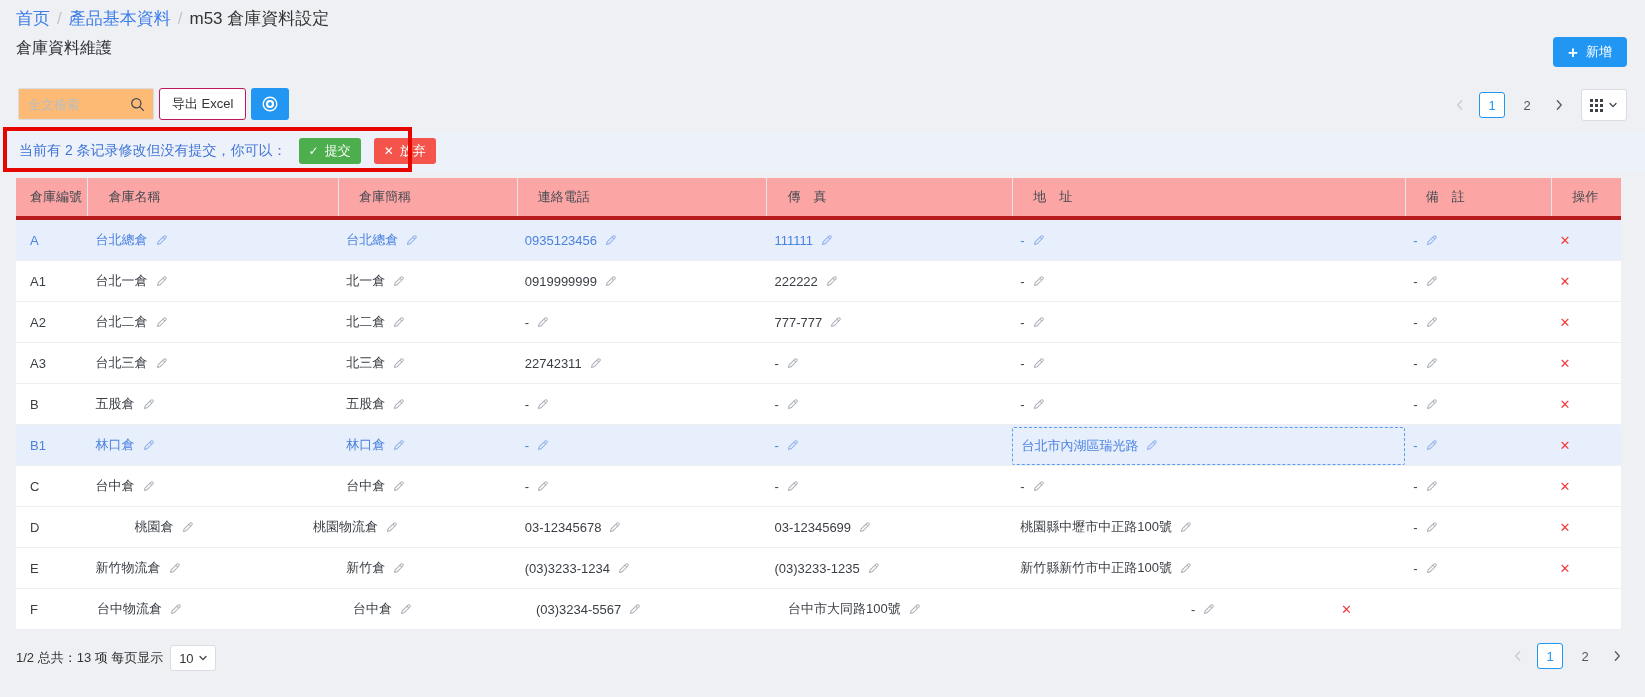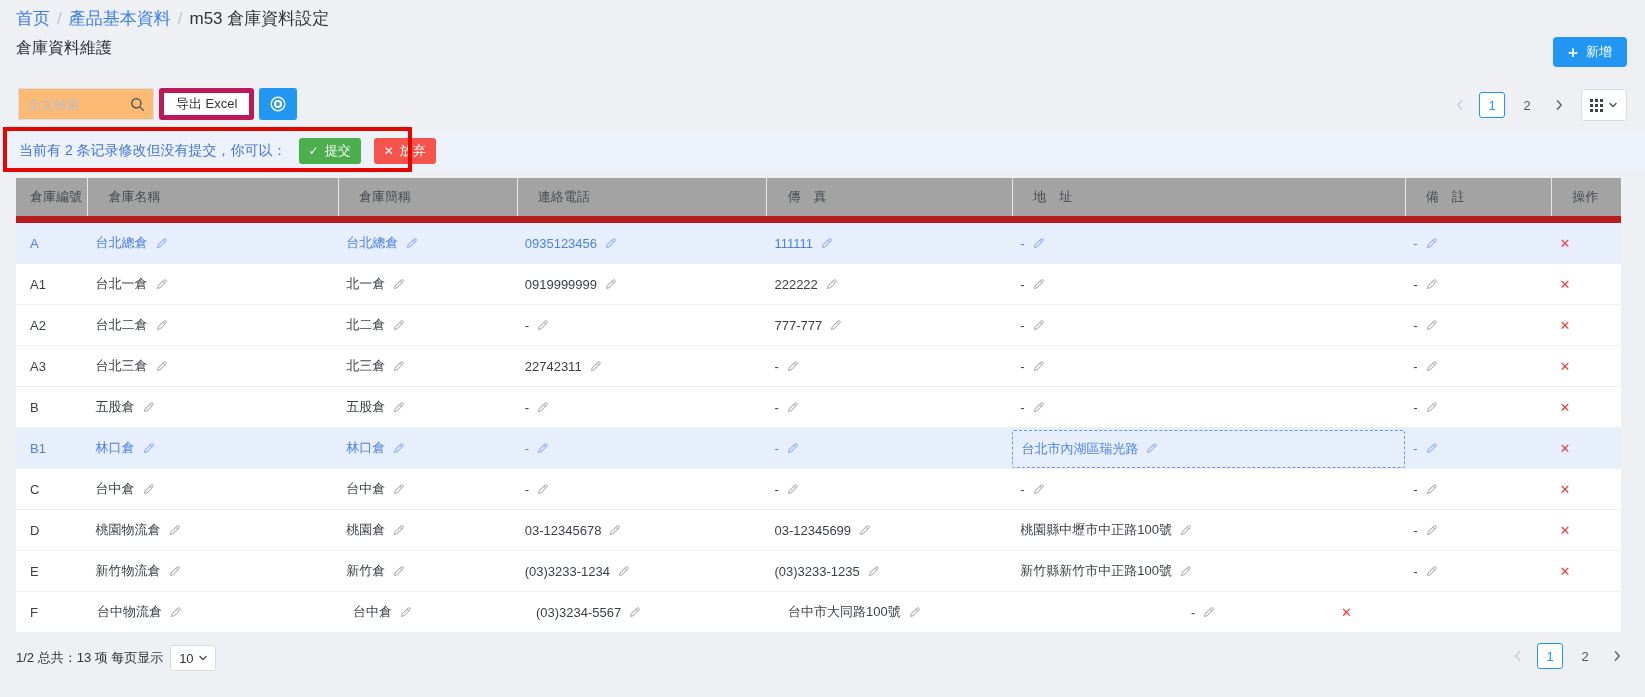--- a/index.html
+++ b/index.html
@@ -18,21 +18,21 @@
   
   .add-btn{position:absolute;top:37px;right:18px;height:30px;padding:0 15px;background:#2196f3;color:#fff;
     border:none;border-radius:4px;font-size:13px;display:flex;align-items:center;gap:8px;cursor:pointer;font-family:inherit;}
   .add-btn .plus{font-size:17px;font-weight:700;line-height:1;}
   
   .toolbar-left{position:absolute;top:88px;left:18px;display:flex;align-items:center;}
   .search-box{position:relative;width:136px;height:32px;background:#fdba74;border:1px solid #d9dce0;border-radius:2px;box-sizing:border-box;}
   .search-box input{border:none;outline:none;width:102px;height:28px;margin:1px 0 0 1px;padding:0 8px;font-size:13px;background:transparent;color:#333;font-family:inherit;}
   .search-box input::placeholder{color:#b8bcc4;}
   .search-ic{position:absolute;right:8px;top:8px;cursor:pointer;}
-  .export-btn{margin-left:5px;height:32px;padding:0 12px;background:#fff;border:5px solid #be185d;border-radius:3px;
+  .export-btn{margin-left:5px;height:32px;padding:0 12px;background:#fff;border:1px solid #be185d;border-radius:3px;
     font-size:13px;color:#333;cursor:pointer;font-family:inherit;}
   .target-btn{margin-left:5px;width:38px;height:32px;background:#2196f3;border:none;border-radius:3px;
     display:flex;align-items:center;justify-content:center;cursor:pointer;}
   
   .pager{display:flex;align-items:center;gap:9px;}
   .pager-top{position:absolute;top:89px;right:18px;}
   .pager-bottom{position:absolute;top:643px;right:18px;}
   .pg-item{min-width:26px;height:26px;box-sizing:border-box;display:flex;align-items:center;justify-content:center;
     font-size:13px;color:#555;cursor:pointer;border-radius:3px;background:transparent;}
   .pg-item.active{background:#fff;border:1px solid #2196f3;color:#2196f3;}
@@ -45,21 +45,21 @@
     display:flex;align-items:center;padding-left:19px;box-sizing:border-box;}
   .alert-msg{color:#3f74d6;font-size:14px;}
   .alert-btn{height:26px;padding:0 10px;border:none;border-radius:3px;color:#fff;font-size:13px;
     display:flex;align-items:center;gap:6px;cursor:pointer;font-family:inherit;}
   .alert-btn .ic{font-size:12px;line-height:1;}
   .alert-btn.submit{background:#4cae4c;margin-left:12px;}
   .alert-btn.discard{background:#f4544c;margin-left:13px;}
   .red-annotation{position:absolute;left:3px;top:127px;width:401px;height:37px;border:4px solid #e60600;z-index:20;pointer-events:none;}
   
   .table{position:absolute;top:178px;left:16px;width:1605px;}
-  .thead{display:flex;height:38px;background:#a3a3a3;border-bottom:7px solid #b91c1c;}
+  .thead{display:flex;height:38px;background:#fca5a5;border-bottom:4px solid #b91c1c;}
   .th{box-sizing:border-box;padding-left:20px;color:#464b52;font-size:13px;display:flex;align-items:center;border-left:1px solid #e4e6ea;}
   .th.col-code{border-left:none;padding-left:14px;}
   .tr{display:flex;height:40px;background:#fff;border-bottom:1px solid #edeff2;}
   .tr.modified{background:#e7eefc;}
   .td{box-sizing:border-box;padding-left:8px;display:flex;align-items:center;font-size:13px;color:#3a3f45;}
   .td.col-code{padding-left:14px;}
   .tr.modified .td{color:#4a82e0;}
   .pencil{margin-left:7px;color:#abb0b8;flex:none;display:flex;cursor:pointer;}
   .tr.modified .pencil{color:#8fb0ea;}
   .col-code{width:73px;}.col-name{width:217px;}.col-short{width:183px;margin-left:39px;}.col-phone{width:256px;}
@@ -589,31 +589,31 @@
               <path d="M8.6 3.5 l1.9 1.9" fill="none" stroke="currentColor" stroke-width="1.1"></path>
             </svg>
           </span>
         </div>
         <div class="td col-ops">
           <span class="del">✕</span>
         </div>
       </div>
       <div class="tr">
         <div class="td col-code">D</div>
+        <div class="td col-short">
+          <span>桃園倉</span>
+          <span class="pencil">
+            <svg width="13" height="13" viewBox="0 0 14 14">
+              <path d="M9.7 2.3 a1.4 1.4 0 0 1 2 2 L5.4 10.6 l-2.7 .7 .7 -2.7 z" fill="none" stroke="currentColor" stroke-width="1.1" stroke-linejoin="round"></path>
+              <path d="M8.6 3.5 l1.9 1.9" fill="none" stroke="currentColor" stroke-width="1.1"></path>
+            </svg>
+          </span>
+        </div>
         <div class="td col-name">
           <span>桃園物流倉</span>
-          <span class="pencil">
-            <svg width="13" height="13" viewBox="0 0 14 14">
-              <path d="M9.7 2.3 a1.4 1.4 0 0 1 2 2 L5.4 10.6 l-2.7 .7 .7 -2.7 z" fill="none" stroke="currentColor" stroke-width="1.1" stroke-linejoin="round"></path>
-              <path d="M8.6 3.5 l1.9 1.9" fill="none" stroke="currentColor" stroke-width="1.1"></path>
-            </svg>
-          </span>
-        </div>
-        <div class="td col-short">
-          <span>桃園倉</span>
           <span class="pencil">
             <svg width="13" height="13" viewBox="0 0 14 14">
               <path d="M9.7 2.3 a1.4 1.4 0 0 1 2 2 L5.4 10.6 l-2.7 .7 .7 -2.7 z" fill="none" stroke="currentColor" stroke-width="1.1" stroke-linejoin="round"></path>
               <path d="M8.6 3.5 l1.9 1.9" fill="none" stroke="currentColor" stroke-width="1.1"></path>
             </svg>
           </span>
         </div>
         <div class="td col-phone">
           <span>03-12345678</span>
           <span class="pencil">

